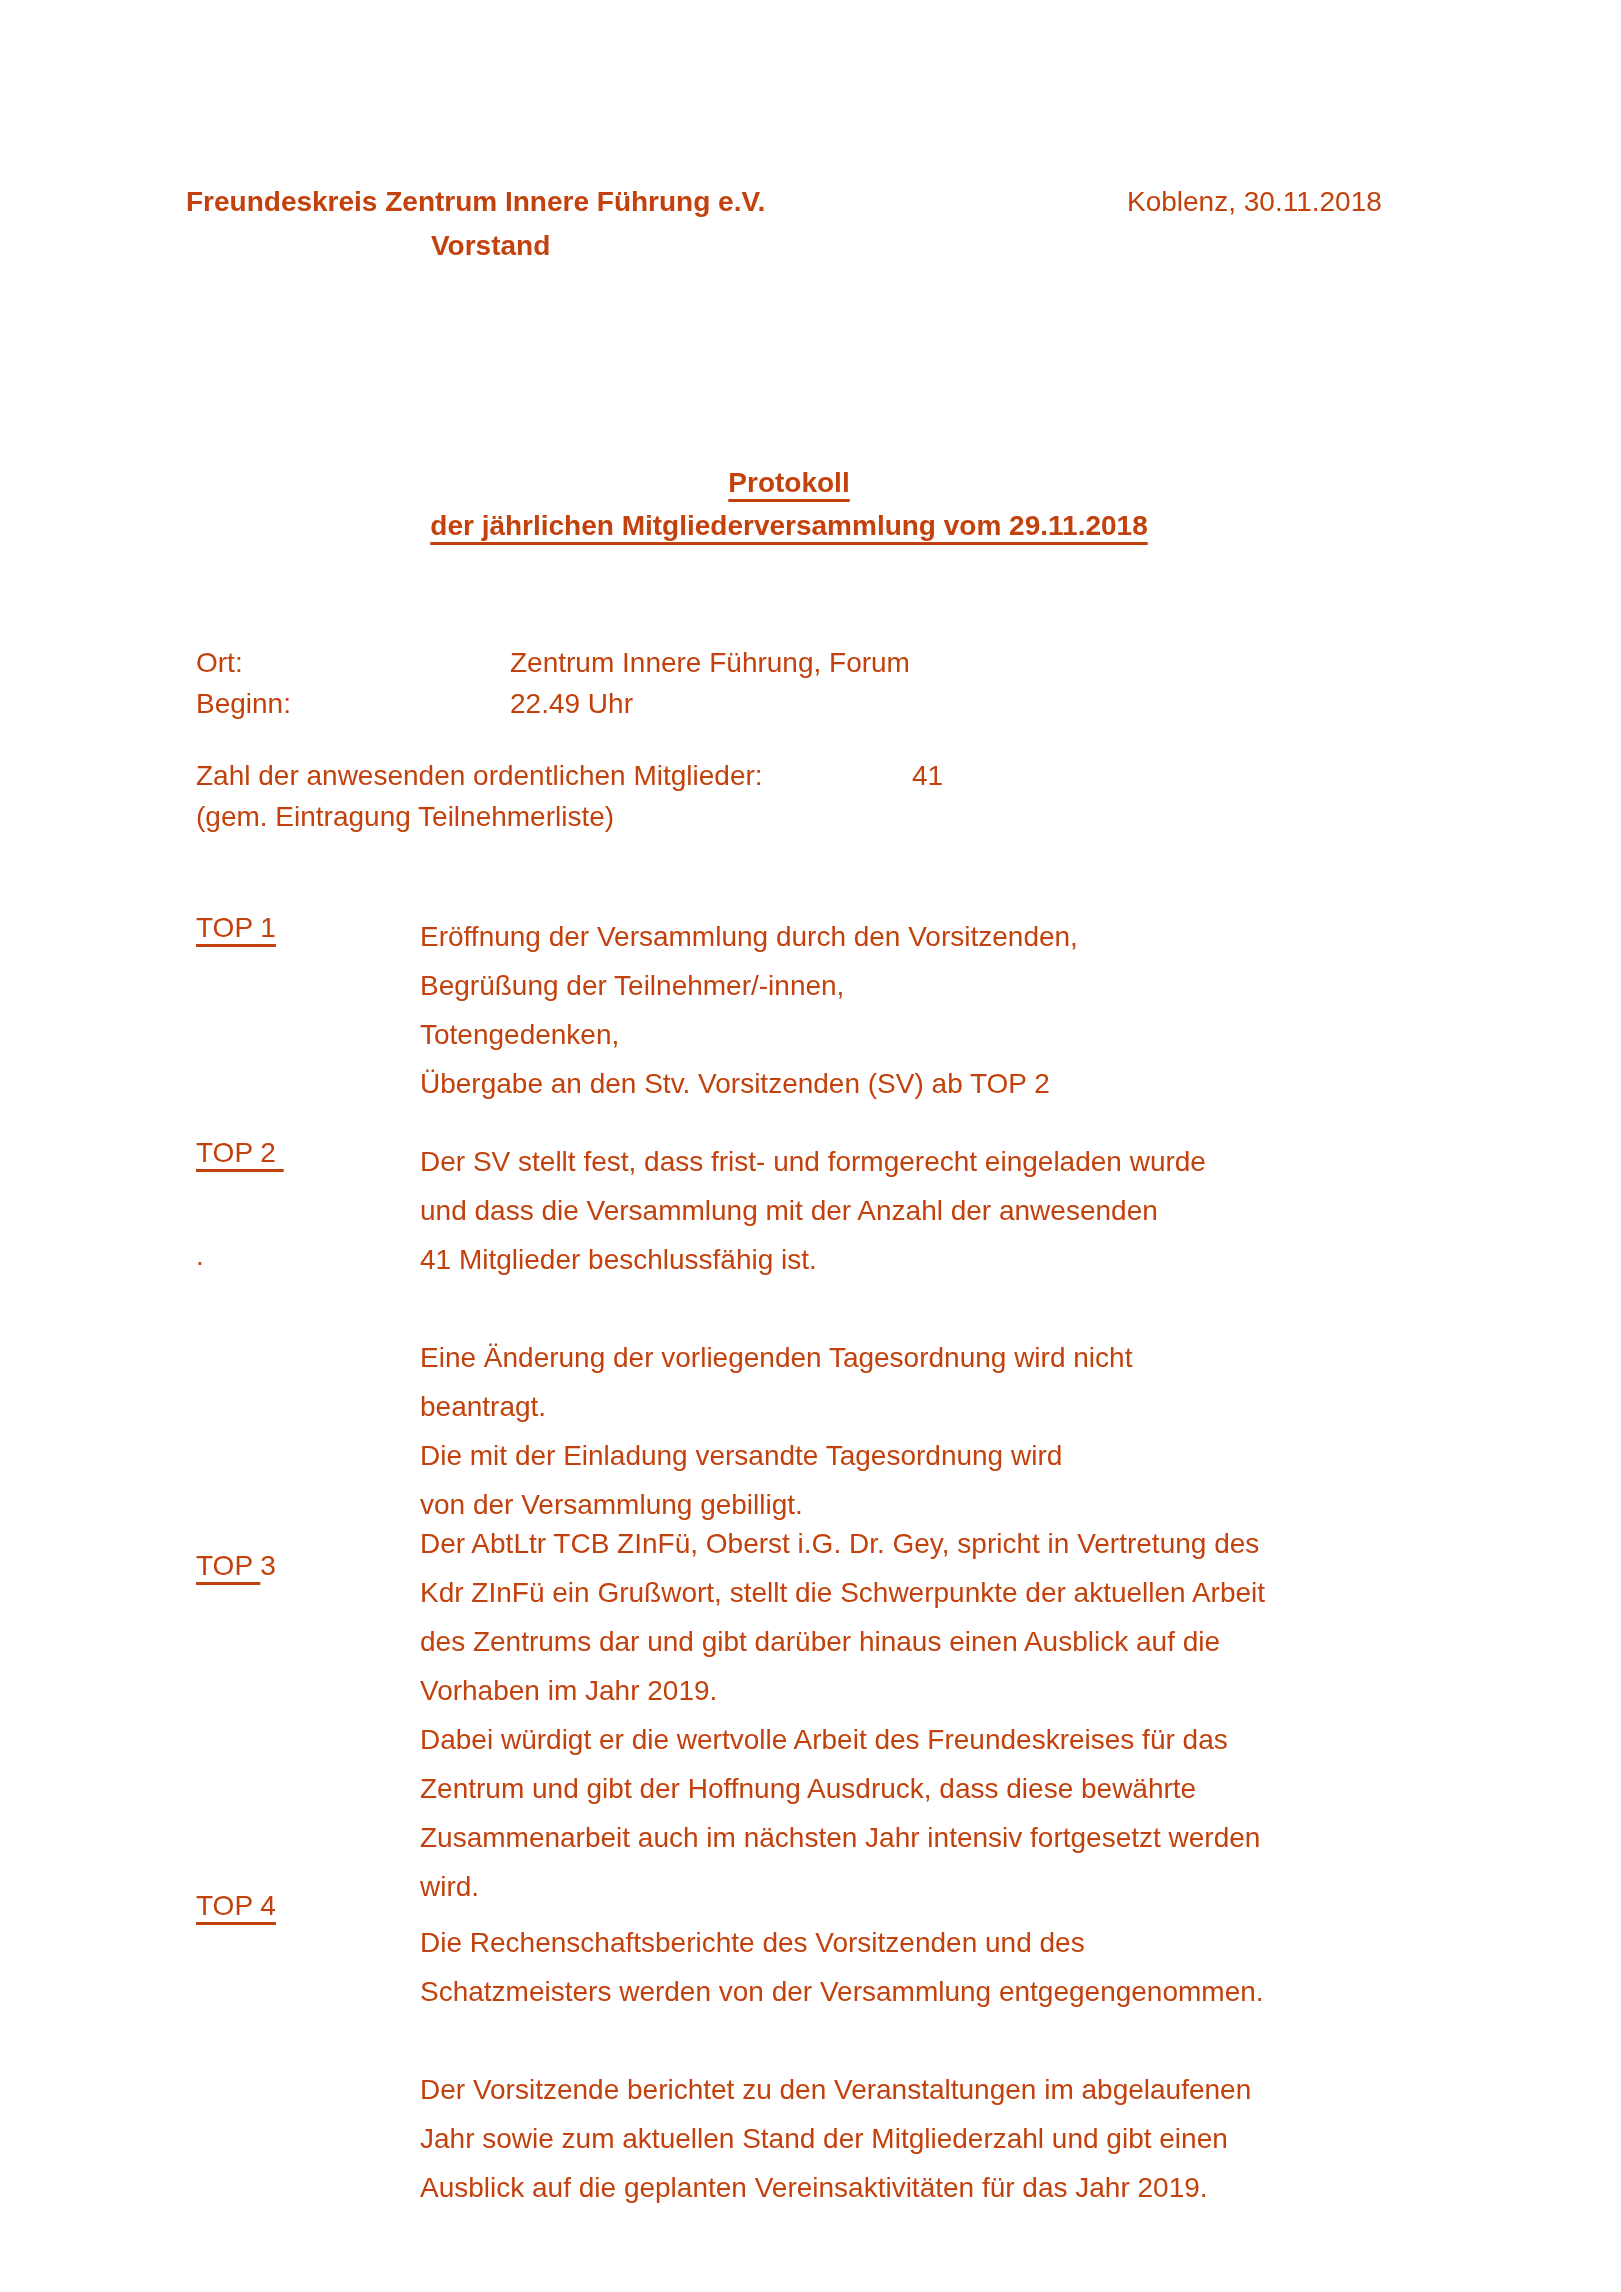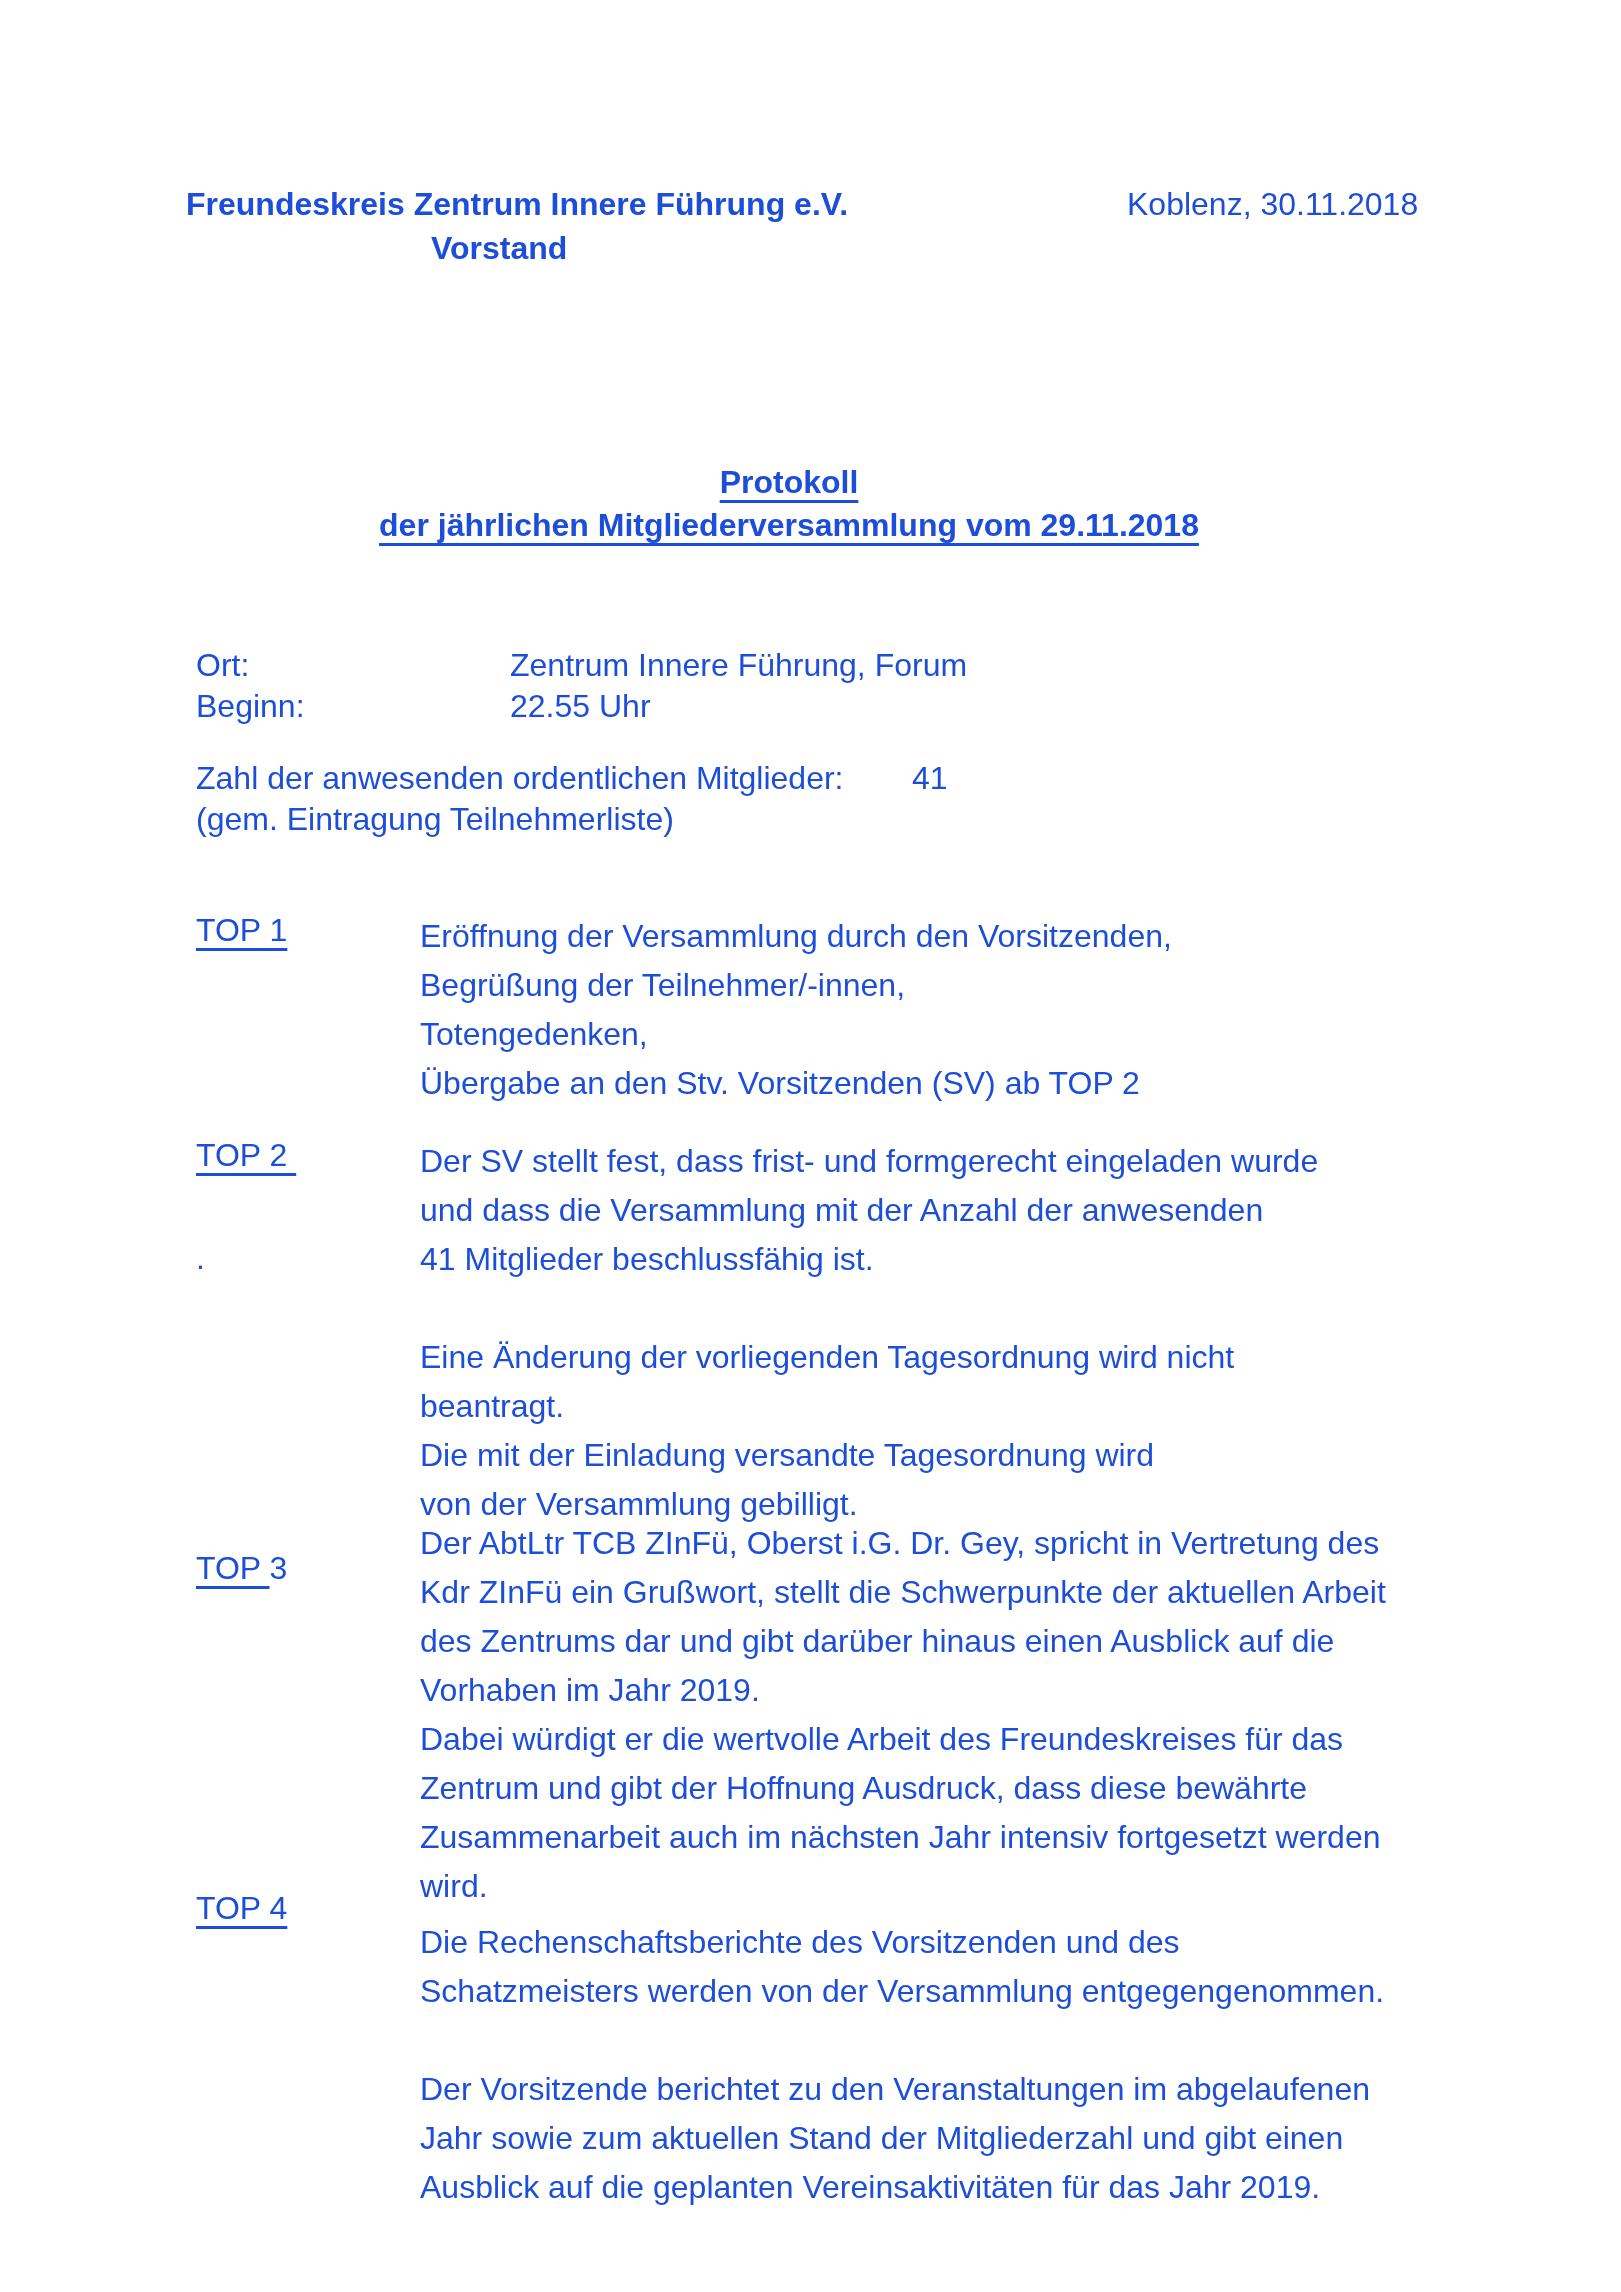--- a/index.html
+++ b/index.html
@@ -1,22 +1,22 @@
 <!DOCTYPE html>
 <html><head>
 <meta charset="utf-8">
 <style>
   html,body{margin:0;padding:0;background:#ffffff;}
   .page{
     position:relative;
     width:1621px;height:2293px;
     background:#ffffff;
-    color:#1d4ed8;
+    color:#c2410c;
     font-family:"Liberation Sans","DejaVu Sans",sans-serif;
-    font-size:32px;
+    font-size:28px;
     overflow:hidden;
   }
   .abs{position:absolute;white-space:pre;}
   .b{font-weight:bold;}
   .u{
     text-decoration:underline;
     text-decoration-thickness:2.9px;
     text-underline-offset:6.9px;
     white-space:pre;
   }
@@ -40,21 +40,21 @@
   <div class="abs" style="left:1127px;top:186px;">Koblenz, 30.11.2018</div>
 
   <div class="title-wrap">
     <div><span class="u">Protokoll</span></div>
     <div><span class="u">der jährlichen Mitgliederversammlung vom 29.11.2018</span></div>
   </div>
 
   <div class="abs" style="left:196px;top:647px;">Ort:</div>
   <div class="abs" style="left:510px;top:647px;">Zentrum Innere Führung, Forum</div>
   <div class="abs" style="left:196px;top:688px;">Beginn:</div>
-  <div class="abs" style="left:510px;top:688px;">22.55 Uhr</div>
+  <div class="abs" style="left:510px;top:688px;">22.49 Uhr</div>
 
   <div class="abs" style="left:196px;top:760px;">Zahl der anwesenden ordentlichen Mitglieder:</div>
   <div class="abs" style="left:912px;top:760px;">41</div>
   <div class="abs" style="left:196px;top:801px;">(gem. Eintragung Teilnehmerliste)</div>
 
   <div class="abs" style="left:196px;top:912px;"><span class="u">TOP 1</span><span></span></div>
   <div class="lines" style="left:420px;top:912px;">Eröffnung der Versammlung durch den Vorsitzenden,
 Begrüßung der Teilnehmer/-innen,
 Totengedenken,
 Übergabe an den Stv. Vorsitzenden (SV) ab TOP 2</div>

